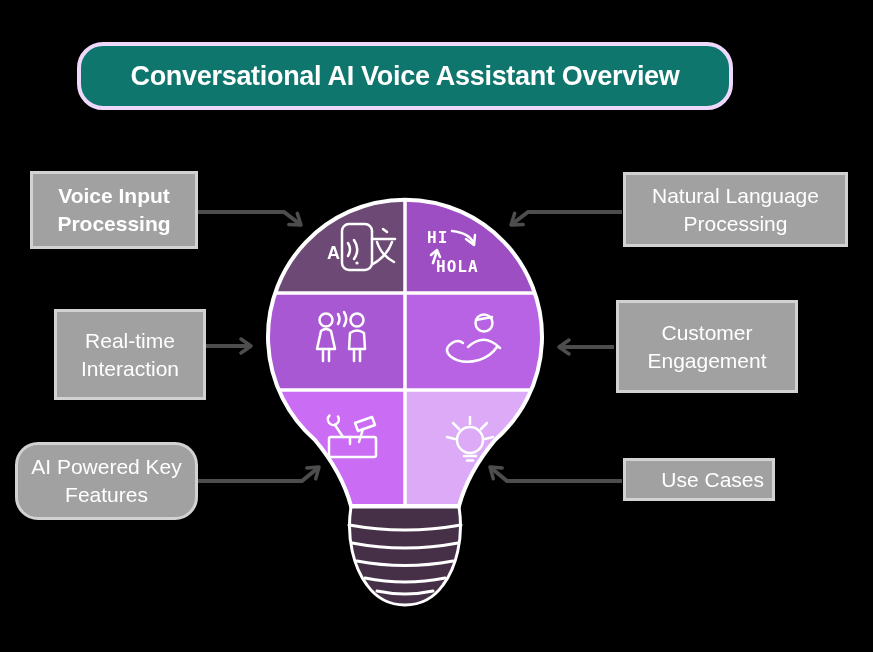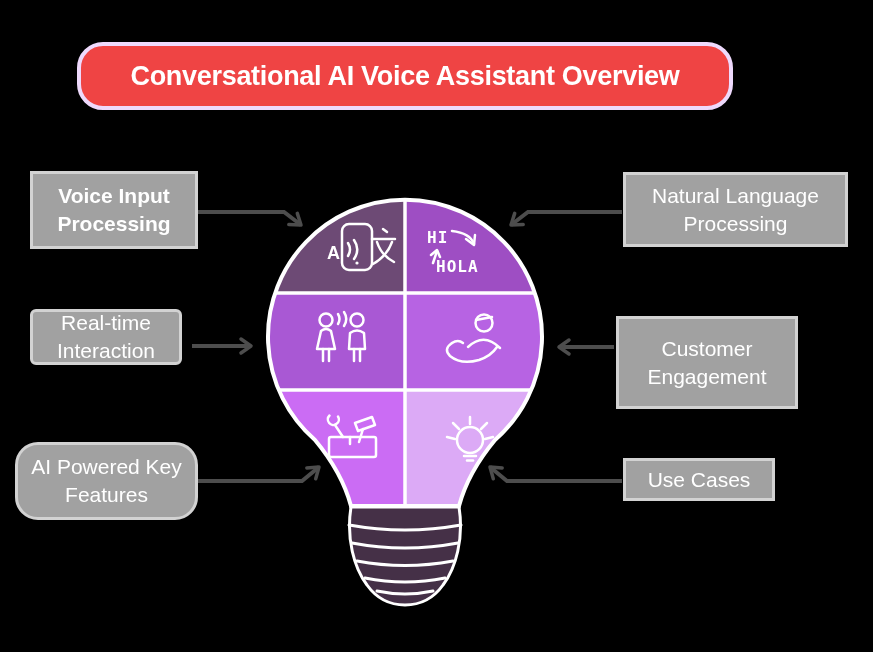--- a/index.html
+++ b/index.html
@@ -2,36 +2,36 @@
 <html><head>
 <meta charset="utf-8">
 <style>
   html,body{margin:0;padding:0;}
   body{
     width:873px;height:652px;position:relative;background:#000;
     font-family:"Liberation Sans",sans-serif;overflow:hidden;
   }
   .title-pill{
     position:absolute;left:77px;top:42px;width:656px;height:68px;
-    background:#ef4444;border:4px solid #eed9fc;border-radius:26px;
+    background:#0f766e;border:4px solid #eed9fc;border-radius:26px;
     box-sizing:border-box;display:flex;align-items:center;justify-content:center;
   }
   .title-pill span{
     color:#fff;font-size:27px;font-weight:700;letter-spacing:-0.3px;white-space:nowrap;
   }
   .label-box{
     position:absolute;background:#a1a1a1;border:3px solid #d2d2d2;box-sizing:border-box;
-    display:flex;align-items:center;justify-content:center;text-align:center;
+    display:flex;align-items:center;justify-content:flex-end;text-align:center;
     color:#fff;font-size:21px;line-height:1.32;padding:16px 8px;
   }
   .label-box.bold{font-weight:700;}
   #box-voice{left:30px;top:171px;width:168px;height:78px;}
   #box-nlp{left:623px;top:172px;width:225px;height:75px;}
-  #box-realtime{left:30px;top:309px;width:152px;height:56px;border-radius:6px;}
-  #box-customer{left:616px;top:316px;width:182px;height:93px;}
+  #box-realtime{left:54px;top:309px;width:152px;height:91px;}
+  #box-customer{left:616px;top:300px;width:182px;height:93px;}
   #box-ai{left:15px;top:442px;width:183px;height:78px;border-radius:23px;}
   #box-usecases{left:623px;top:458px;width:152px;height:43px;}
   svg.canvas{position:absolute;left:0;top:0;}
   .icon-stroke{stroke:#fff;stroke-width:2.5;fill:none;stroke-linecap:round;stroke-linejoin:round;}
   .arrow{stroke:#4d4d4d;stroke-width:4;fill:none;}
   .svg-label{fill:#fff;font-family:"DejaVu Sans Mono",monospace;font-weight:700;font-size:16px;letter-spacing:1px;}
 </style>
 </head>
 <body>
 

